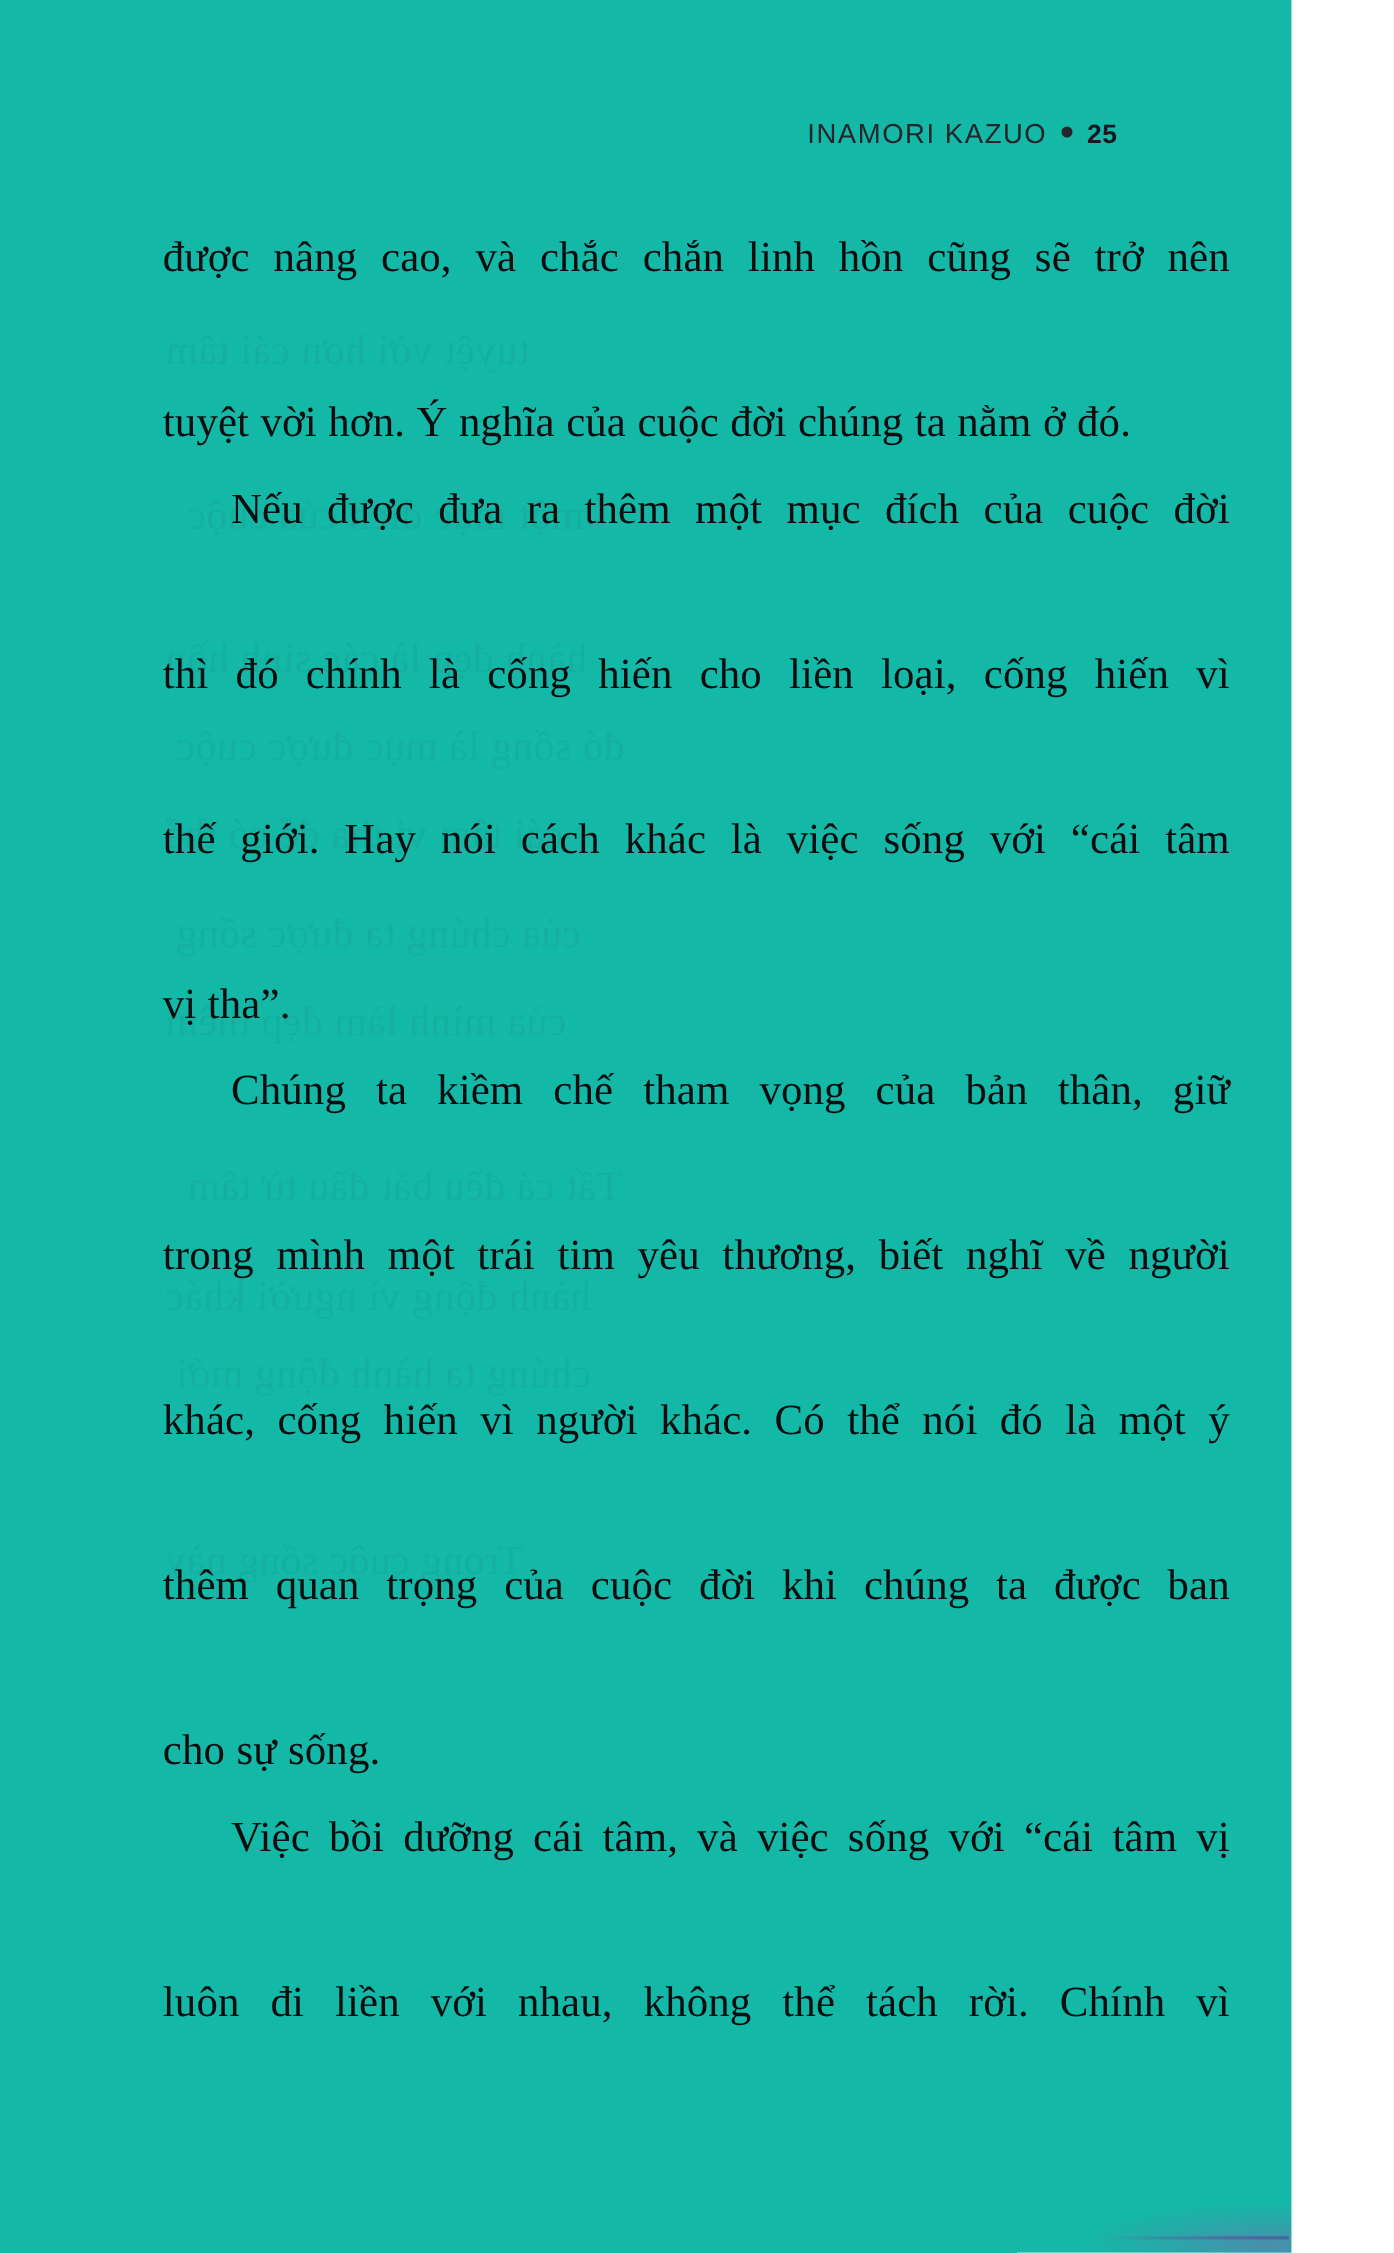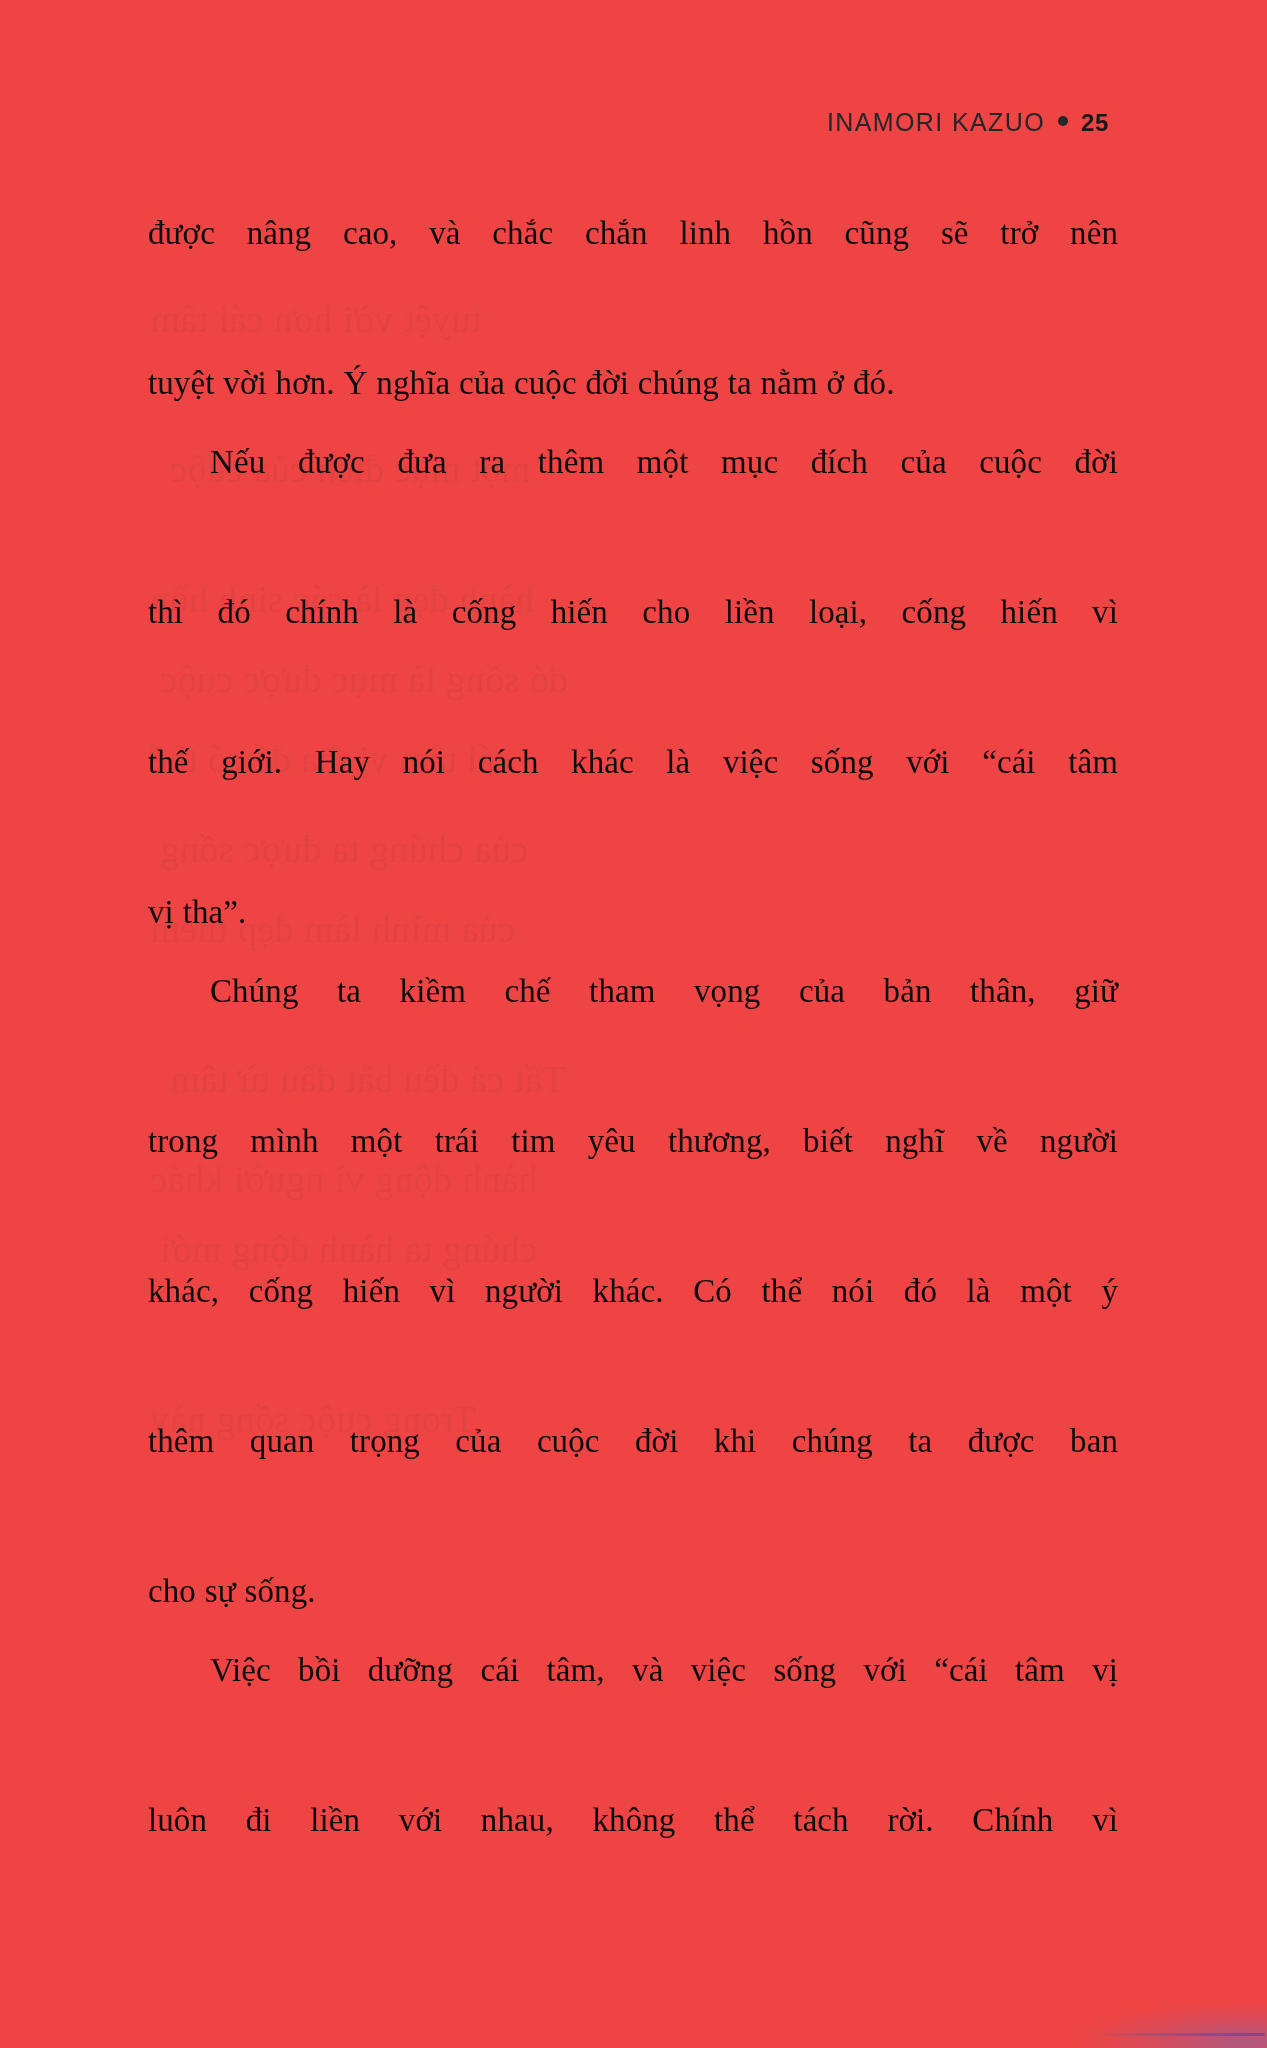--- a/index.html
+++ b/index.html
@@ -3,23 +3,23 @@
 <meta charset="utf-8">
 <style>
   html, body {
     margin: 0;
     padding: 0;
     background: #ffffff;
   }
 
   .page {
     position: relative;
-    width: 1267px;
+    width: 1174px;
     height: 2048px;
-    background: #ef4444;
+    background: #14b8a6;
     overflow: hidden;
     font-family: "Liberation Serif", "DejaVu Serif", serif;
     color: #0d0d10;
   }
 
   
   .running-head {
     position: absolute;
     top: 108px;
     left: 0;
@@ -61,21 +61,21 @@
   
   .text-block {
     position: absolute;
     top: 196px;
     left: 148px;
     width: 970px;
   }
 
   .para {
     margin: 0 0 4px 0;
-    font-size: 33px;
+    font-size: 39px;
     line-height: 75px;
     text-align: justify;
     text-justify: inter-word;
     letter-spacing: 0.1px;
     word-spacing: 0.5px;
   }
 
   
   .para > .line {
     display: block;

